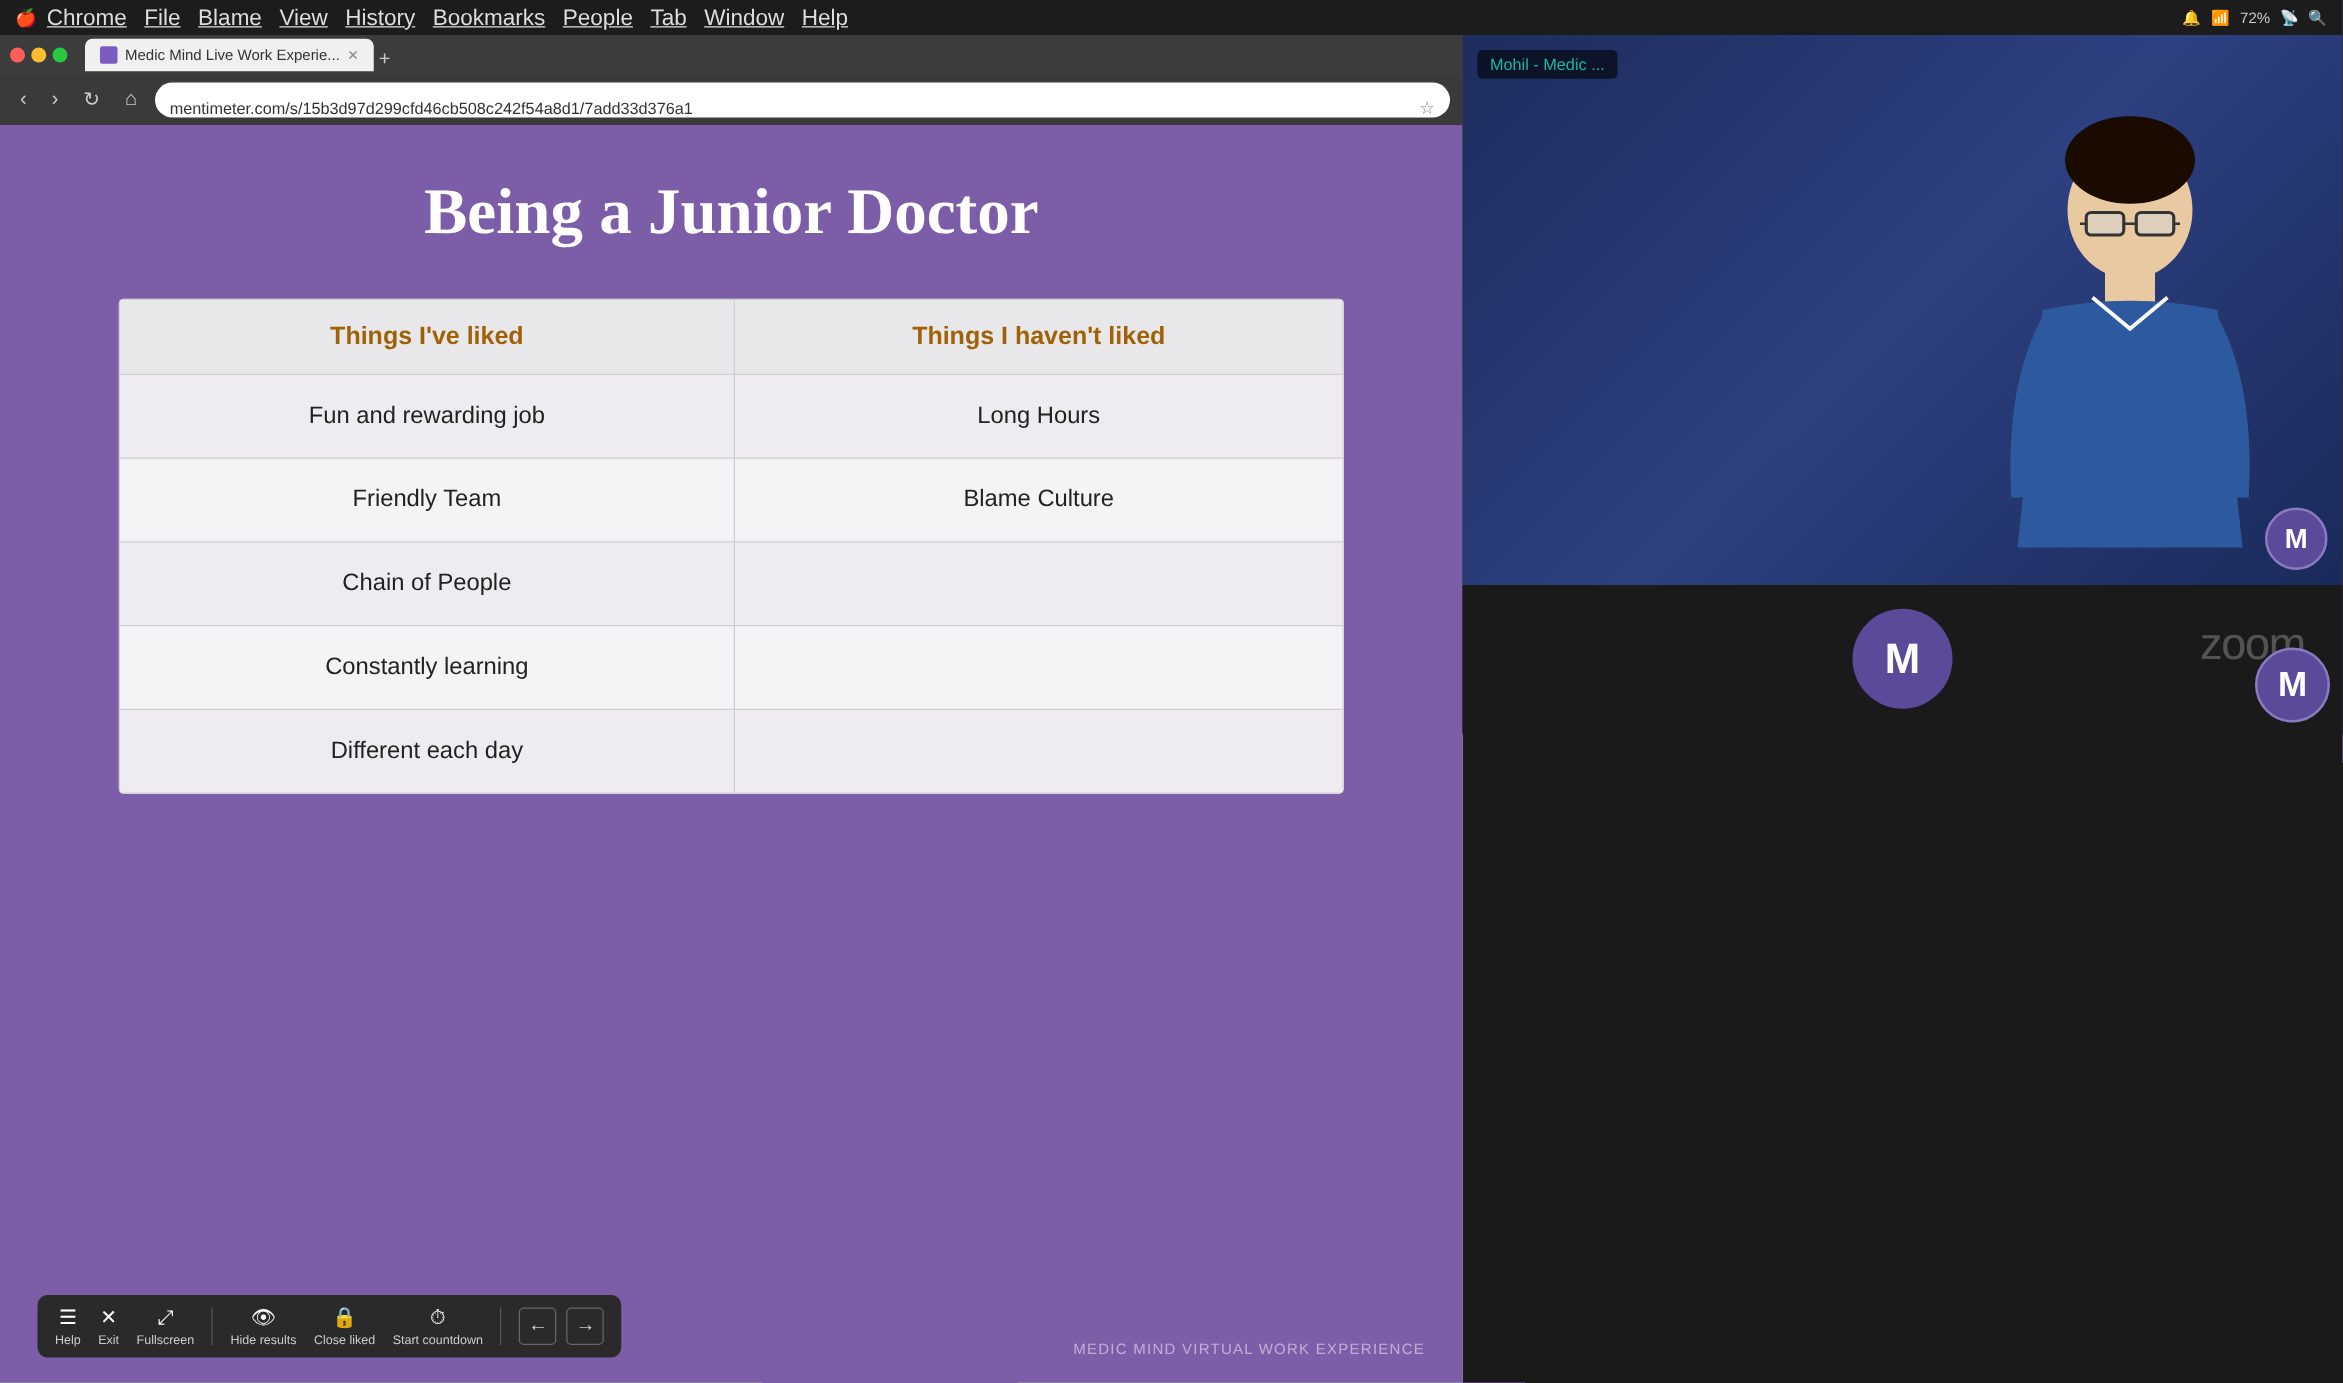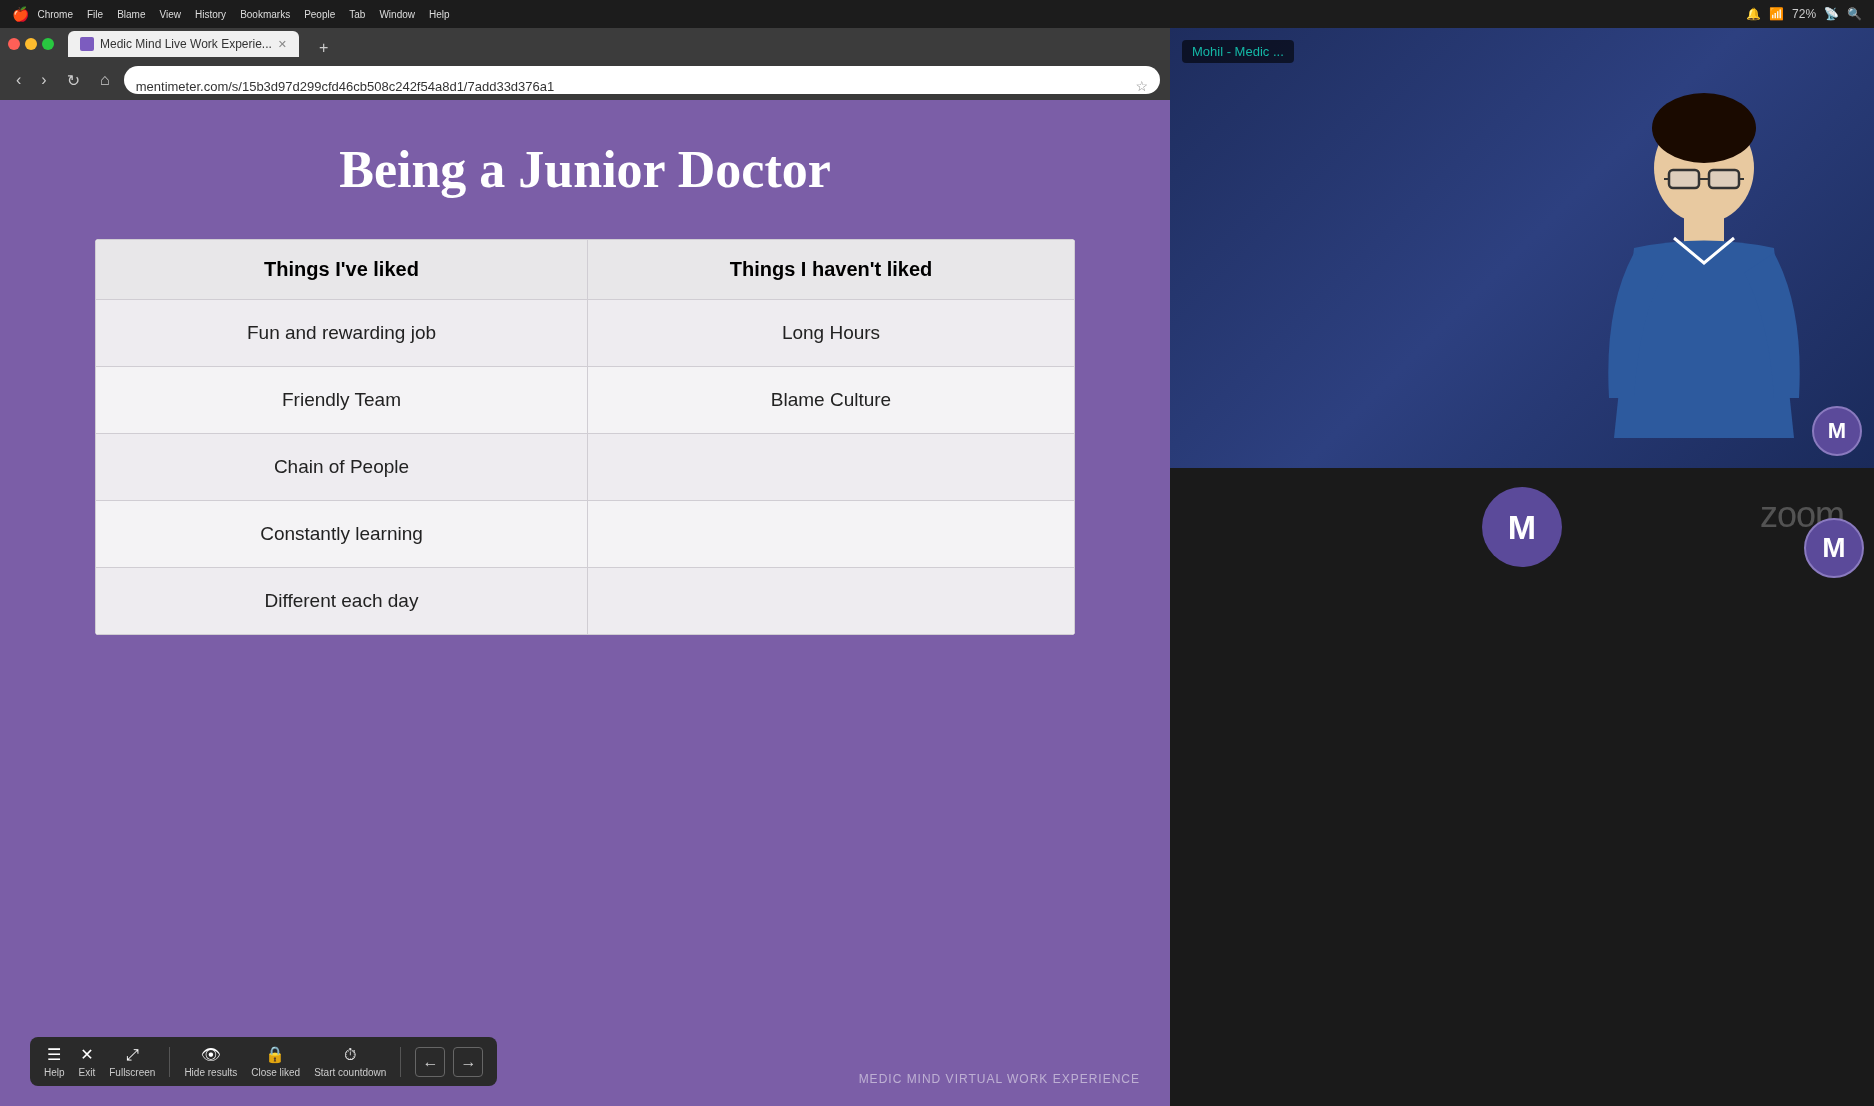--- a/index.html
+++ b/index.html
@@ -32,21 +32,22 @@
       gap: 8px;
     }
     .apple-icon {
       font-size: 14px;
       color: #ccc;
     }
     .mac-menu-items {
       display: flex;
       gap: 14px;
       color: #ddd;
-      font-size: 10px;
+      font-size: 18px;
+      text-decoration: underline;
     }
     .mac-bar-right {
       margin-left: auto;
       display: flex;
       align-items: center;
       gap: 8px;
       color: #ccc;
       font-size: 12px;
     }
 
@@ -81,21 +82,21 @@
       height: 12px;
       border-radius: 50%;
     }
     .tl.red { background: #ff5f57; }
     .tl.yellow { background: #febc2e; }
     .tl.green { background: #28c840; }
 
     .tab-bar {
       display: flex;
       align-items: flex-end;
-      gap: 16px;
+      gap: 0;
       flex: 1;
     }
     .tab {
       background: #555;
       border-radius: 6px 6px 0 0;
       padding: 4px 12px;
       font-size: 12px;
       color: #eee;
       display: flex;
       align-items: center;
@@ -190,21 +191,21 @@
       border-collapse: collapse;
       background: #f0eff0;
       border-radius: 4px;
       overflow: hidden;
     }
 
     .comparison-table thead tr th {
       padding: 18px 20px;
       font-size: 20px;
       font-weight: 700;
-      color: #000000;
+      color: #a16207;
       background: #e8e7e9;
       border: 1px solid #d0cdd3;
     }
 
     .comparison-table tbody tr td {
       padding: 22px 28px;
       font-size: 19px;
       color: #222;
       text-align: center;
       border: 1px solid #d0cdd3;

